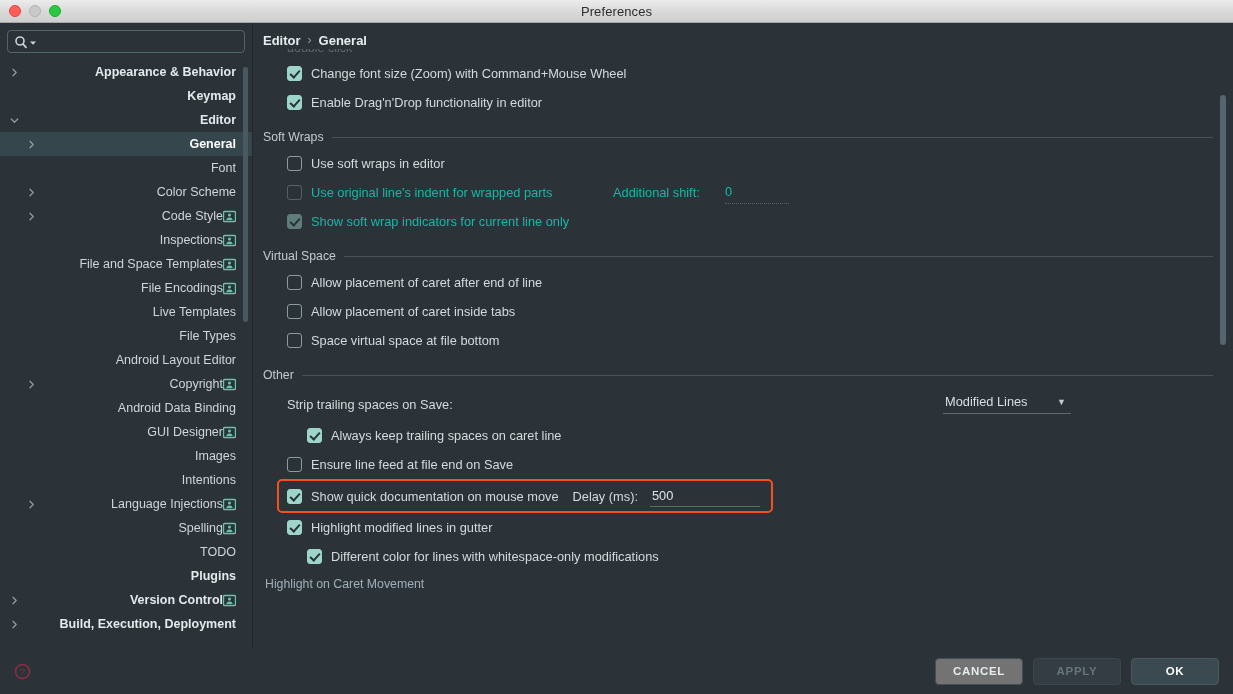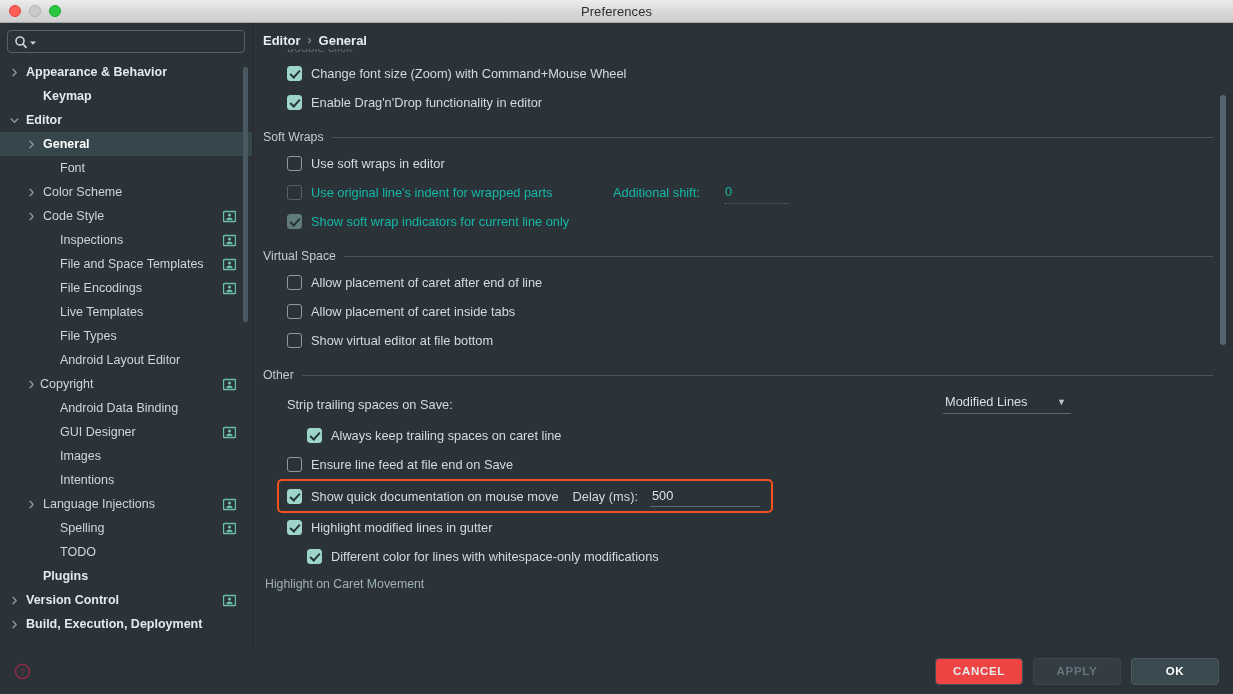--- a/index.html
+++ b/index.html
@@ -45,21 +45,21 @@
   }
   .search-icon { display: flex; align-items: center; gap: 1px; }
   .search-icon svg { display: block; }
   .search-input {
     flex: 1; background: transparent; border: 0; outline: none;
     color: #d6dade; font-size: 12px; font-family: "Liberation Sans", sans-serif;
     padding-left: 4px;
   }
   .search-input::placeholder { color: #7a878e; }
 
-  .tree { flex: 1; overflow: hidden; position: relative; padding-top: 1px; }
+  .tree { flex: 1; overflow: hidden; position: relative; padding-top: 1px; text-align: right; }
   .tree-inner { position: relative; }
   .node {
     height: 24px; display: flex; align-items: center;
     font-size: 12.5px; color: #cfd6da; position: relative;
     padding-right: 16px; white-space: nowrap;
   }
   .node.sel { background: #36464d; }
   .node .arrow {
     width: 13px; height: 24px; flex: 0 0 13px;
     display: flex; align-items: center; justify-content: center;
@@ -177,21 +177,21 @@
     position: relative;
   }
   .help-icon { width: 17px; height: 17px; }
   .help-icon svg { display: block; }
   .footer-spacer { flex: 1; }
   .btns { display: flex; gap: 10px; align-items: center; }
   .btn {
     min-width: 88px; height: 27px; border-radius: 4px;
     display: flex; align-items: center; justify-content: center;
     font-size: 11.5px; letter-spacing: .7px; font-weight: bold;
-    background: #ef4444; color: #e6ebee; border: 1px solid #434f56;
+    background: #737373; color: #e6ebee; border: 1px solid #434f56;
     cursor: default; user-select: none;
   }
   .btn.disabled { color: #66747c; background: #333d43; border-color: #3c474d; }
   .btn.primary { background: #3b4a51; color: #ffffff; border-color: #49585f; }
 </style>
 </head>
 <body>
 
 <div class="window">
 
@@ -488,21 +488,21 @@
             <div class="check-row indent1">
               <span class="cb off"></span>
               <span class="cb-label">Allow placement of caret after end of line</span>
             </div>
             <div class="check-row indent1">
               <span class="cb off"></span>
               <span class="cb-label">Allow placement of caret inside tabs</span>
             </div>
             <div class="check-row indent1">
               <span class="cb off"></span>
-              <span class="cb-label">Show virtual editor at file bottom</span>
+              <span class="cb-label">Space virtual space at file bottom</span>
             </div>
           </div>
         </div>
 
         <div class="section">
           <div class="section-head">
             <span>Other</span>
             <span class="rule"></span>
           </div>
           <div class="section-body">

